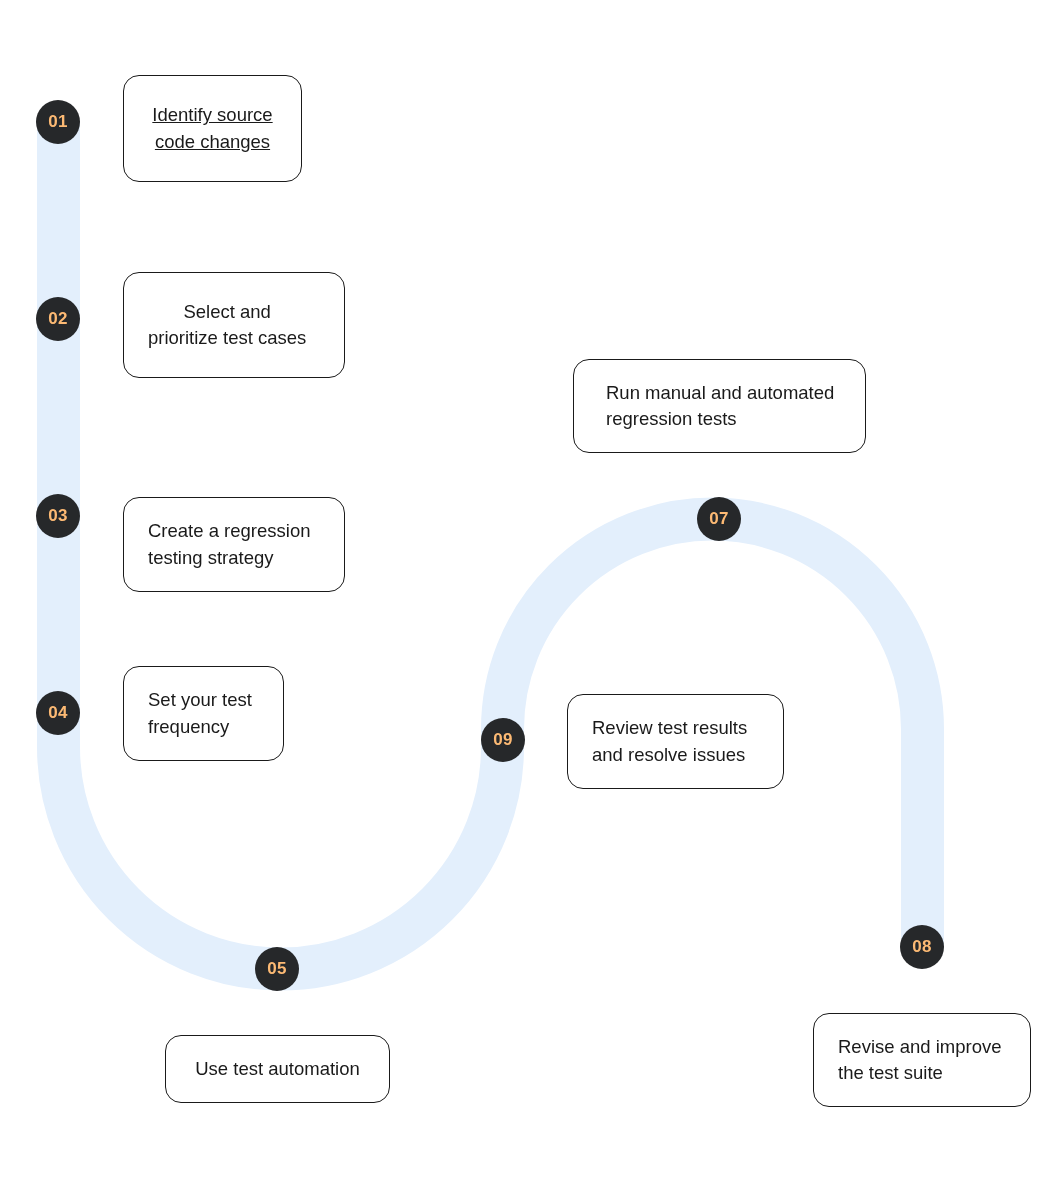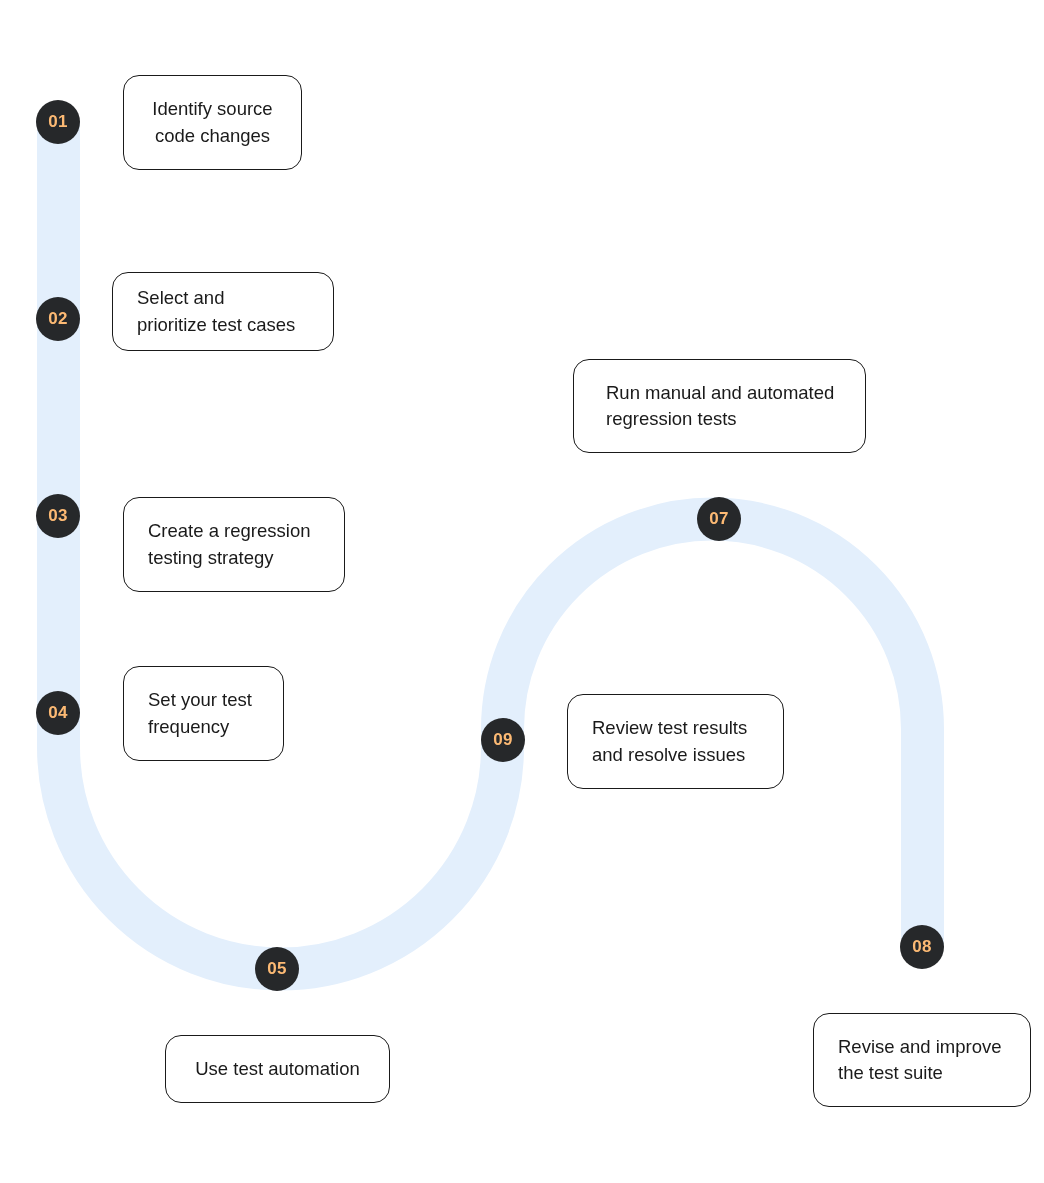--- a/index.html
+++ b/index.html
@@ -73,23 +73,23 @@
 
   <div class="badge" style="left:36px; top:100px;">01</div>
   <div class="badge" style="left:36px; top:297px;">02</div>
   <div class="badge" style="left:36px; top:494px;">03</div>
   <div class="badge" style="left:36px; top:691px;">04</div>
   <div class="badge" style="left:255px; top:947px;">05</div>
   <div class="badge" style="left:481px; top:718px;">09</div>
   <div class="badge" style="left:697px; top:497px;">07</div>
   <div class="badge" style="left:900px; top:925px;">08</div>
 
-  <div class="step-box center" style="left:123px; top:75px;  width:179px; height:95px;">Identify source
+  <div class="step-box center" style="left:123px; top:75px;  width:179px; height:107px;text-decoration:underline;">Identify source
 code changes</div>
-  <div class="step-box" style="left:112px; top:272px; width:222px; height:79px;">Select and
+  <div class="step-box" style="left:123px; top:272px; width:222px; height:106px;text-align:center;">Select and
 prioritize test cases</div>
   <div class="step-box" style="left:123px; top:497px; width:222px; height:95px;">Create a regression
 testing strategy</div>
   <div class="step-box" style="left:123px; top:666px; width:161px; height:95px;">Set your test
 frequency</div>
   <div class="step-box center" style="left:165px; top:1035px; width:225px; height:68px;">Use test automation</div>
   <div class="step-box" style="left:567px; top:694px; width:217px; height:95px;">Review test results
 and resolve issues</div>
   <div class="step-box" style="left:573px; top:359px; width:293px; height:94px;padding-left:32px;">Run manual and automated
 regression tests</div>

